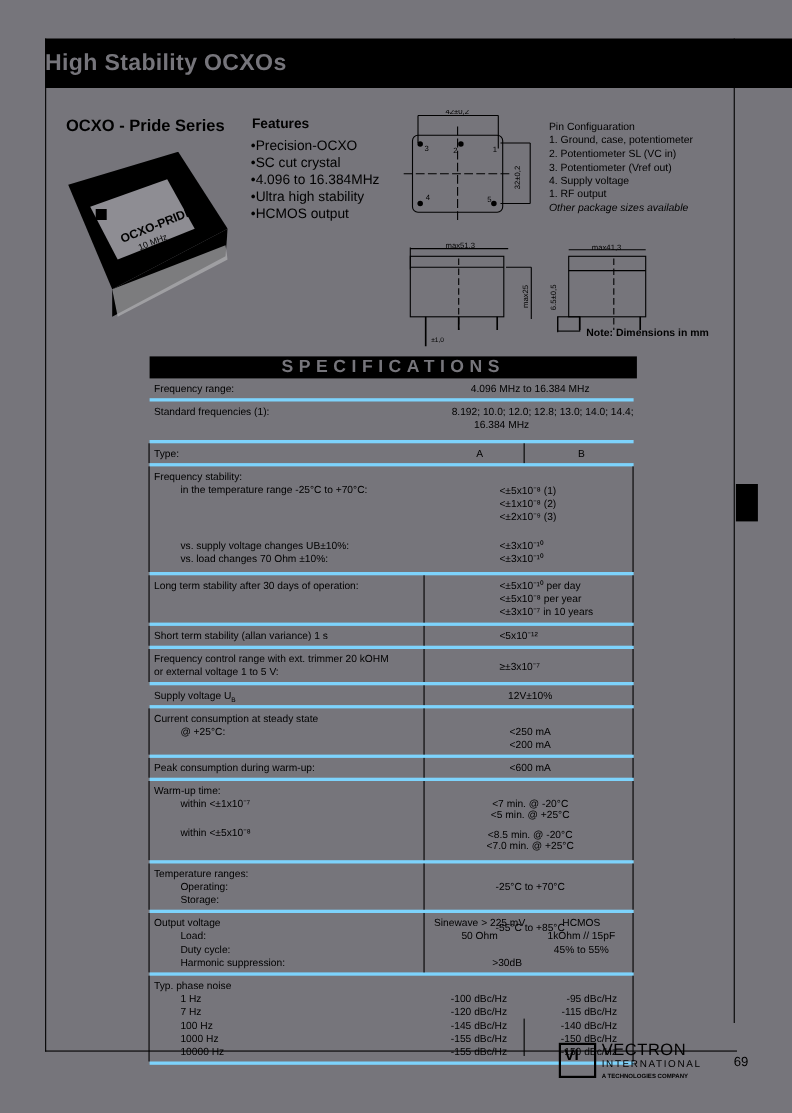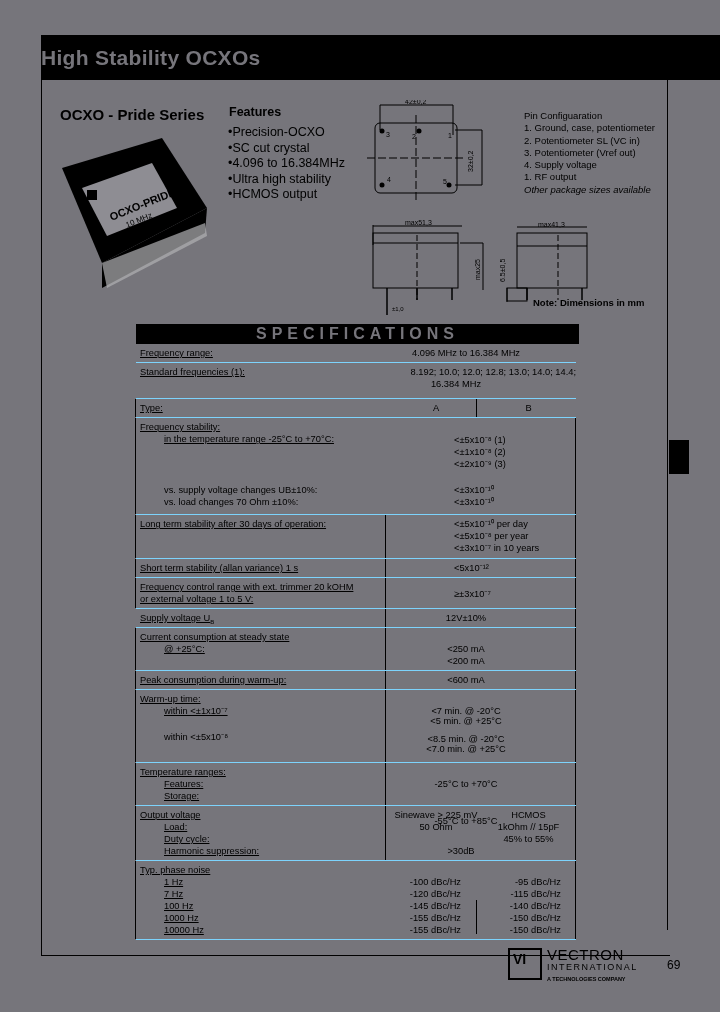--- a/index.html
+++ b/index.html
@@ -11,33 +11,33 @@
       border-left:1px solid #000; border-bottom:1px solid #000; }
     .frame-right { position:absolute; left:667px; top:35px; width:1px; height:895px; background:#000; }
     .title-bar { position:absolute; left:41px; top:35px; width:684px; height:45px; background:#000;
       display:flex; align-items:center; justify-content:flex-start; }
     .title-bar span { color:#76757b; font-weight:bold; font-size:21px; letter-spacing:0.3px; }
     .series-title { position:absolute; left:60px; top:106px; font-size:15px; font-weight:bold; }
     .features-title { position:absolute; left:229px; top:105px; font-size:12.5px; font-weight:bold; }
     .features { position:absolute; left:228px; top:125px; font-size:12.5px; line-height:15.5px; margin:0; padding:0; list-style:none; }
     .features li::before { content:"\2022 "; }
     .product-img { position:absolute; left:57px; top:138px; width:150px; height:160px; }
-    .pin-config { position:absolute; left:524px; top:110px; font-size:9.5px; line-height:12.3px; }
+    .pin-config { position:absolute; left:499px; top:110px; font-size:9.5px; line-height:12.3px; }
     .pin-config .italic { font-style:italic; }
     .diagram { position:absolute; left:365px; top:100px; width:300px; height:215px; }
     .note { position:absolute; left:533px; top:297px; font-size:9.5px; font-weight:bold; }
     .spec-header { position:absolute; left:136px; top:324px; width:443px; height:20px; background:#000;
       display:flex; align-items:center; justify-content:center; }
     .spec-header span { color:#76757b; font-weight:bold; font-size:16px; letter-spacing:5px; }
     .spec { position:absolute; left:136px; top:344px; width:440px; font-size:9.3px; line-height:12px; }
-    .row { position:relative; border-bottom:1px solid #7dd3fc; padding:3px 0 2px 4px;text-decoration:underline; }
+    .row { position:relative; border-bottom:3px solid #7dd3fc; padding:3px 0 2px 4px; }
     .row .lbl { width:240px; }
     .row .indent { padding-left:24px; }
     .vline { position:absolute; left:249px; top:0; bottom:0; width:1px; background:#000; }
-    .val { position:absolute; left:235px; width:190px; text-align:center; }
+    .val { position:absolute; left:251px; width:190px; text-align:center; }
     .valA { position:absolute; left:250px; width:100px; text-align:center; }
     .valB { position:absolute; left:345px; width:95px; text-align:center; }
     .left-border { position:absolute; left:-1px; top:0; bottom:0; width:1px; background:#000; }
     .right-border { position:absolute; right:0; top:0; bottom:0; width:1px; background:#000; }
     .tab-marker { position:absolute; left:669px; top:440px; width:20px; height:34px; background:#000; }
     .logo { position:absolute; left:508px; top:948px; display:flex; align-items:flex-start; }
     .logo-box { width:30px; height:28px; border:2px solid #000; position:relative; }
     .logo-box span { position:absolute; left:3px; top:1px; font-weight:bold; font-size:14px; color:#000; }
     .logo-text { margin-left:5px; }
     .logo-text .big { font-weight:normal; font-size:15px; letter-spacing:0.5px; line-height:14px; }
@@ -241,21 +241,21 @@
     <div class="lbl indent" style="position:absolute;top:41px;">within &lt;±5x10⁻⁸</div>
     <div class="val" style="top:43px;">&lt;8.5 min. @ -20°C</div>
     <div class="val" style="top:53px;">&lt;7.0 min. @ +25°C</div>
   </div>
 
   <div class="row" style="height:37px;">
     <div class="left-border"></div>
       <div class="right-border"></div>
       <div class="vline"></div>
     <div class="lbl">Temperature ranges:</div>
-    <div class="lbl indent">Features:</div>
+    <div class="lbl indent">Operating:</div>
     <div class="lbl indent">Storage:</div>
     <div class="val" style="top:15px;">-25°C to +70°C</div>
     <div class="val" style="top:27px;margin-top:25px;">-55°C to +85°C</div>
   </div>
 
   <div class="row" style="height:49px;">
     <div class="left-border"></div>
       <div class="right-border"></div>
       <div class="vline"></div>
     <div class="lbl">Output voltage</div>

